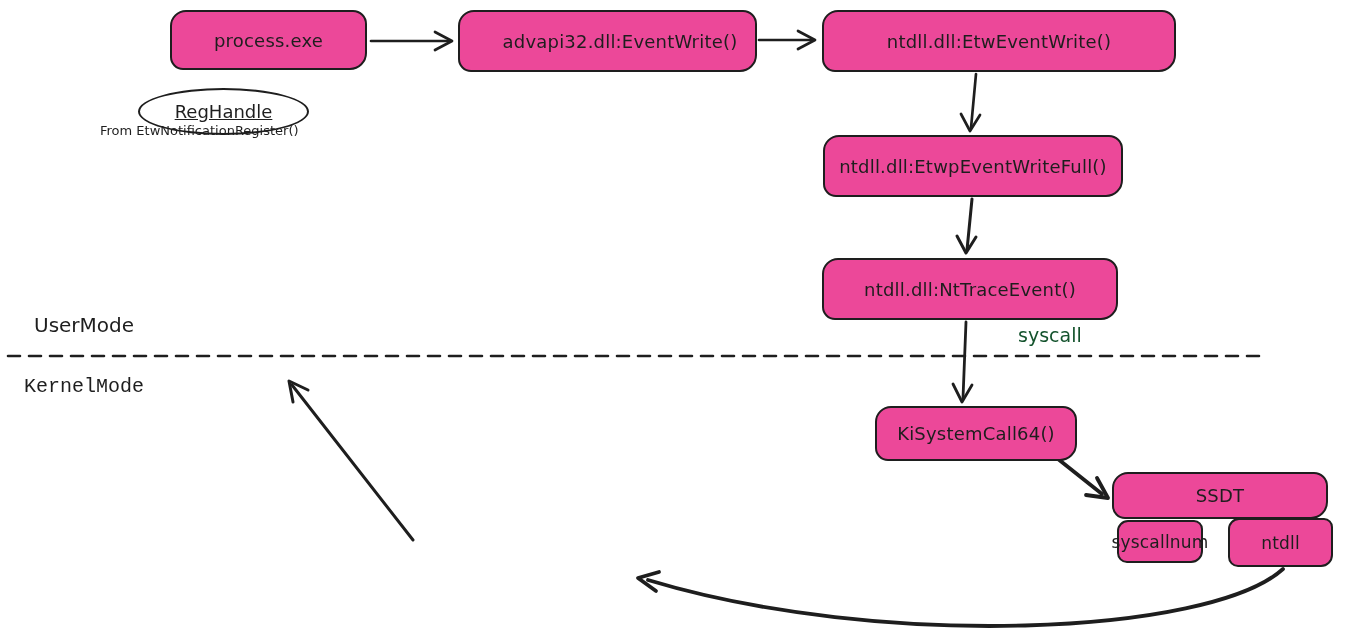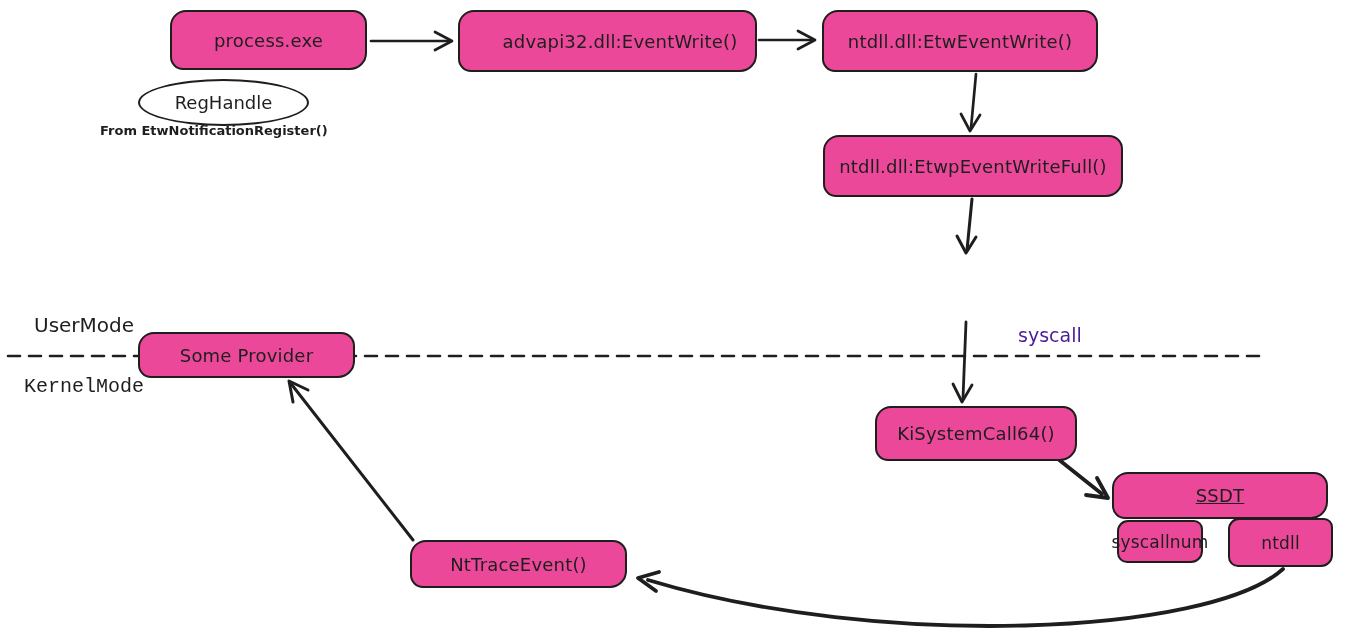--- a/index.html
+++ b/index.html
@@ -32,21 +32,21 @@
     border:2.6px solid #1e1e1e;
     border-radius:50%;
     font-size:18px;
     box-sizing:border-box;
   }
   .floating-label{
     position:absolute;
     white-space:nowrap;
     font-size:20px;
   }
-  .note{font-size:13px;letter-spacing:0;font-weight:bold;}
+  .note{font-size:13px;letter-spacing:0;}
   .syscall-label{font-size:19px;font-weight:500;}
 </style>
 </head>
 <body>
 
 <div class="stage">
 
   <svg class="wires" viewBox="0 0 1347 642" fill="none" stroke="#1e1e1e" stroke-linecap="round" stroke-linejoin="round">
 
     <path d="M 8 356 L 1263 356" stroke-width="2.6" stroke-dasharray="12 9"></path>
@@ -93,63 +93,60 @@
   </svg>
 
   <div class="node" style="left:170px;top:10px;width:197px;height:60px;">
     <span>process.exe</span>
   </div>
 
   <div class="node" style="left:458px;top:10px;width:299px;height:62px;padding-left:25px;">
     <span>advapi32.dll:EventWrite()</span>
   </div>
 
-  <div class="node" style="left:822px;top:10px;width:276px;height:62px;">
+  <div class="node" style="left:822px;top:10px;width:354px;height:62px;">
     <span>ntdll.dll:EtwEventWrite()</span>
   </div>
 
   <div class="node" style="left:823px;top:135px;width:300px;height:62px;justify-content:center;">
     <span>ntdll.dll:EtwpEventWriteFull()</span>
   </div>
 
+  <div class="node" style="left:822px;top:258px;width:296px;height:62px;">
+    <span>ntdll.dll:NtTraceEvent()</span>
+  </div>
 
-  <div class="ellipse" style="left:138px;top:79px;width:171px;height:47px;">
+  <div class="ellipse" style="left:138px;top:88px;width:171px;height:47px;text-decoration:underline;">
     <span>RegHandle</span>
   </div>
   <div class="floating-label note" style="left:100px;top:123px;">
     <span>From EtwNotificationRegister()</span>
   </div>
 
   <div class="floating-label" style="left:34px;top:313px;">
     <span>UserMode</span>
   </div>
   <div class="floating-label" style="left:24px;top:375px;font-family:Liberation Mono, monospace;">
     <span>KernelMode</span>
   </div>
-  <div class="floating-label syscall-label" style="left:1018px;top:324px;color:#4c1d95;">
+  <div class="floating-label syscall-label" style="left:1018px;top:324px;color:#14532d;">
     <span>syscall</span>
   </div>
 
-  <div class="node" style="left:138px;top:332px;width:217px;height:46px;">
-    <span>Some Provider</span>
-  </div>
 
   <div class="node" style="left:875px;top:406px;width:202px;height:55px;">
     <span>KiSystemCall64()</span>
   </div>
 
-  <div class="node" style="left:1112px;top:472px;width:216px;height:47px;text-decoration:underline;">
+  <div class="node" style="left:1112px;top:472px;width:216px;height:47px;">
     <span>SSDT</span>
   </div>
 
   <div class="node small" style="left:1117px;top:520px;width:86px;height:43px;">
     <span>syscallnum</span>
   </div>
 
   <div class="node small" style="left:1228px;top:518px;width:105px;height:49px;">
     <span>ntdll</span>
   </div>
 
-  <div class="node" style="left:410px;top:540px;width:217px;height:48px;">
-    <span>NtTraceEvent()</span>
-  </div>
 
 </div>
 
 </body></html>

